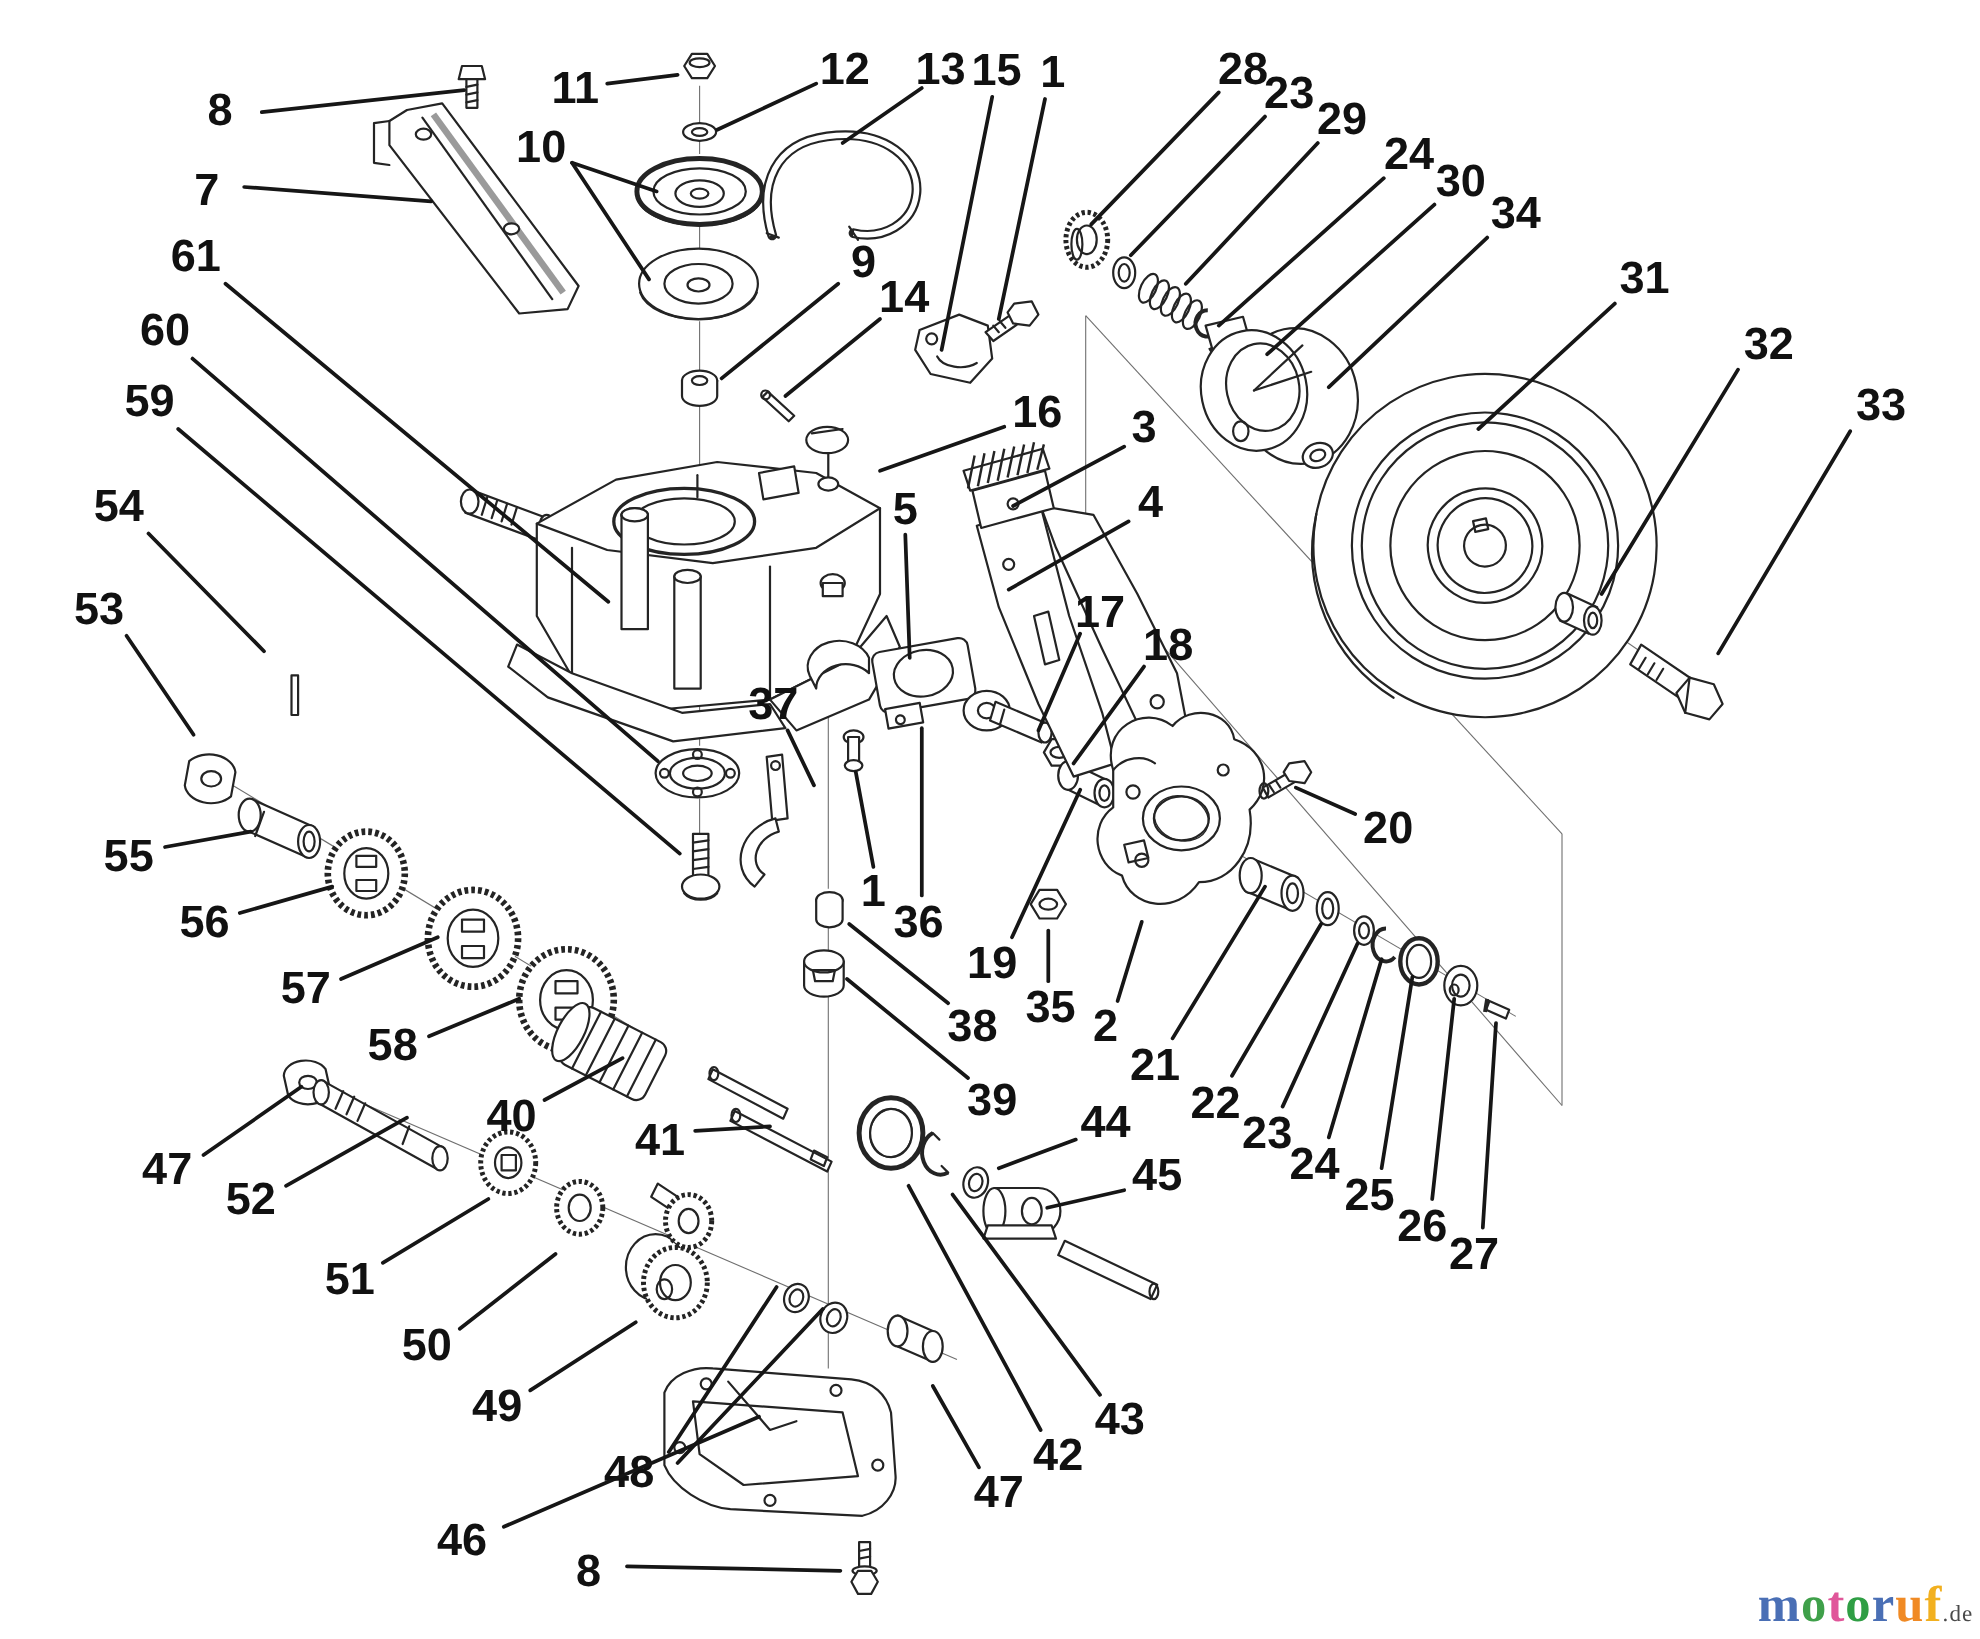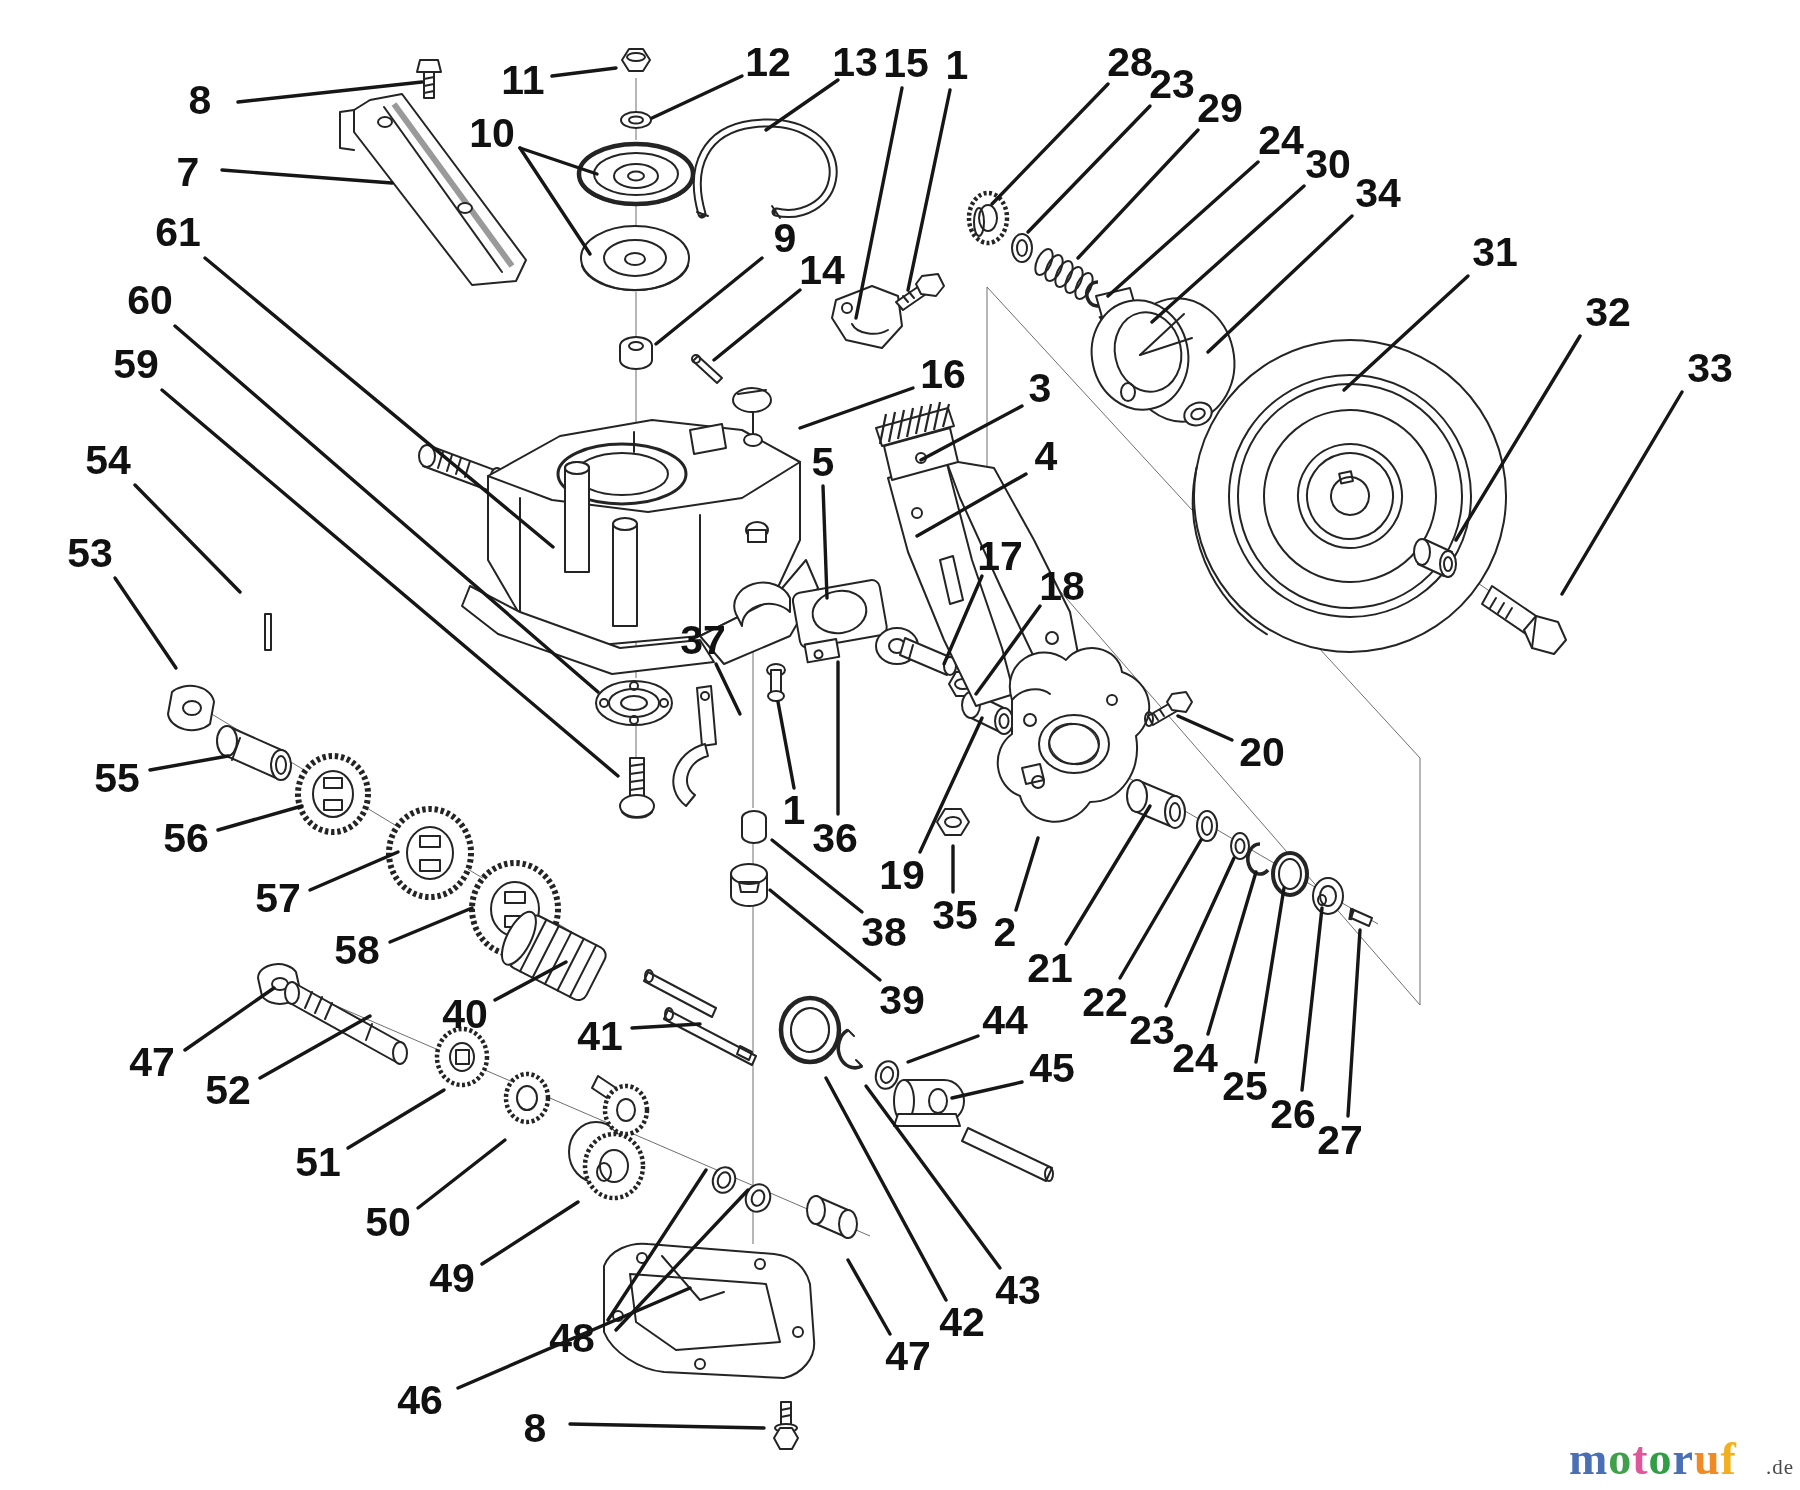--- a/index.html
+++ b/index.html
@@ -14,21 +14,21 @@
   .teeth{fill:#ffffff;stroke:#242424;stroke-width:6;stroke-dasharray:3.4 2.8;}
   .teeth-s{fill:#ffffff;stroke:#242424;stroke-width:4.5;stroke-dasharray:3 2.5;}
   .leader{stroke:#161616;stroke-width:3.4;stroke-linecap:round;}
   .callout{font-family:"Liberation Sans",sans-serif;font-weight:700;font-size:41px;
            fill:#111;text-anchor:middle;}
   .stripe{stroke:#9a9a9a;stroke-width:6;fill:none;}
   .hatch{stroke:#242424;stroke-width:2.2;}
   #watermark{position:absolute;right:6px;bottom:8px;
              font-family:"Liberation Serif",serif;font-weight:700;font-size:46px;
              letter-spacing:1px;line-height:1;}
-  #watermark .suffix{font-size:21px;font-weight:400;color:#4a4a4a;margin-left:29px;}
+  #watermark .suffix{font-size:21px;font-weight:400;color:#4a4a4a;}
 </style>
 </head>
 <body>
 
 <div id="page">
 <svg width="1800" height="1490" viewBox="0 0 1800 1490">
 
   <g>
     <line class="thin" x1="636" y1="78" x2="636" y2="140"></line>
     <line class="thin" x1="636" y1="205" x2="636" y2="226"></line>

